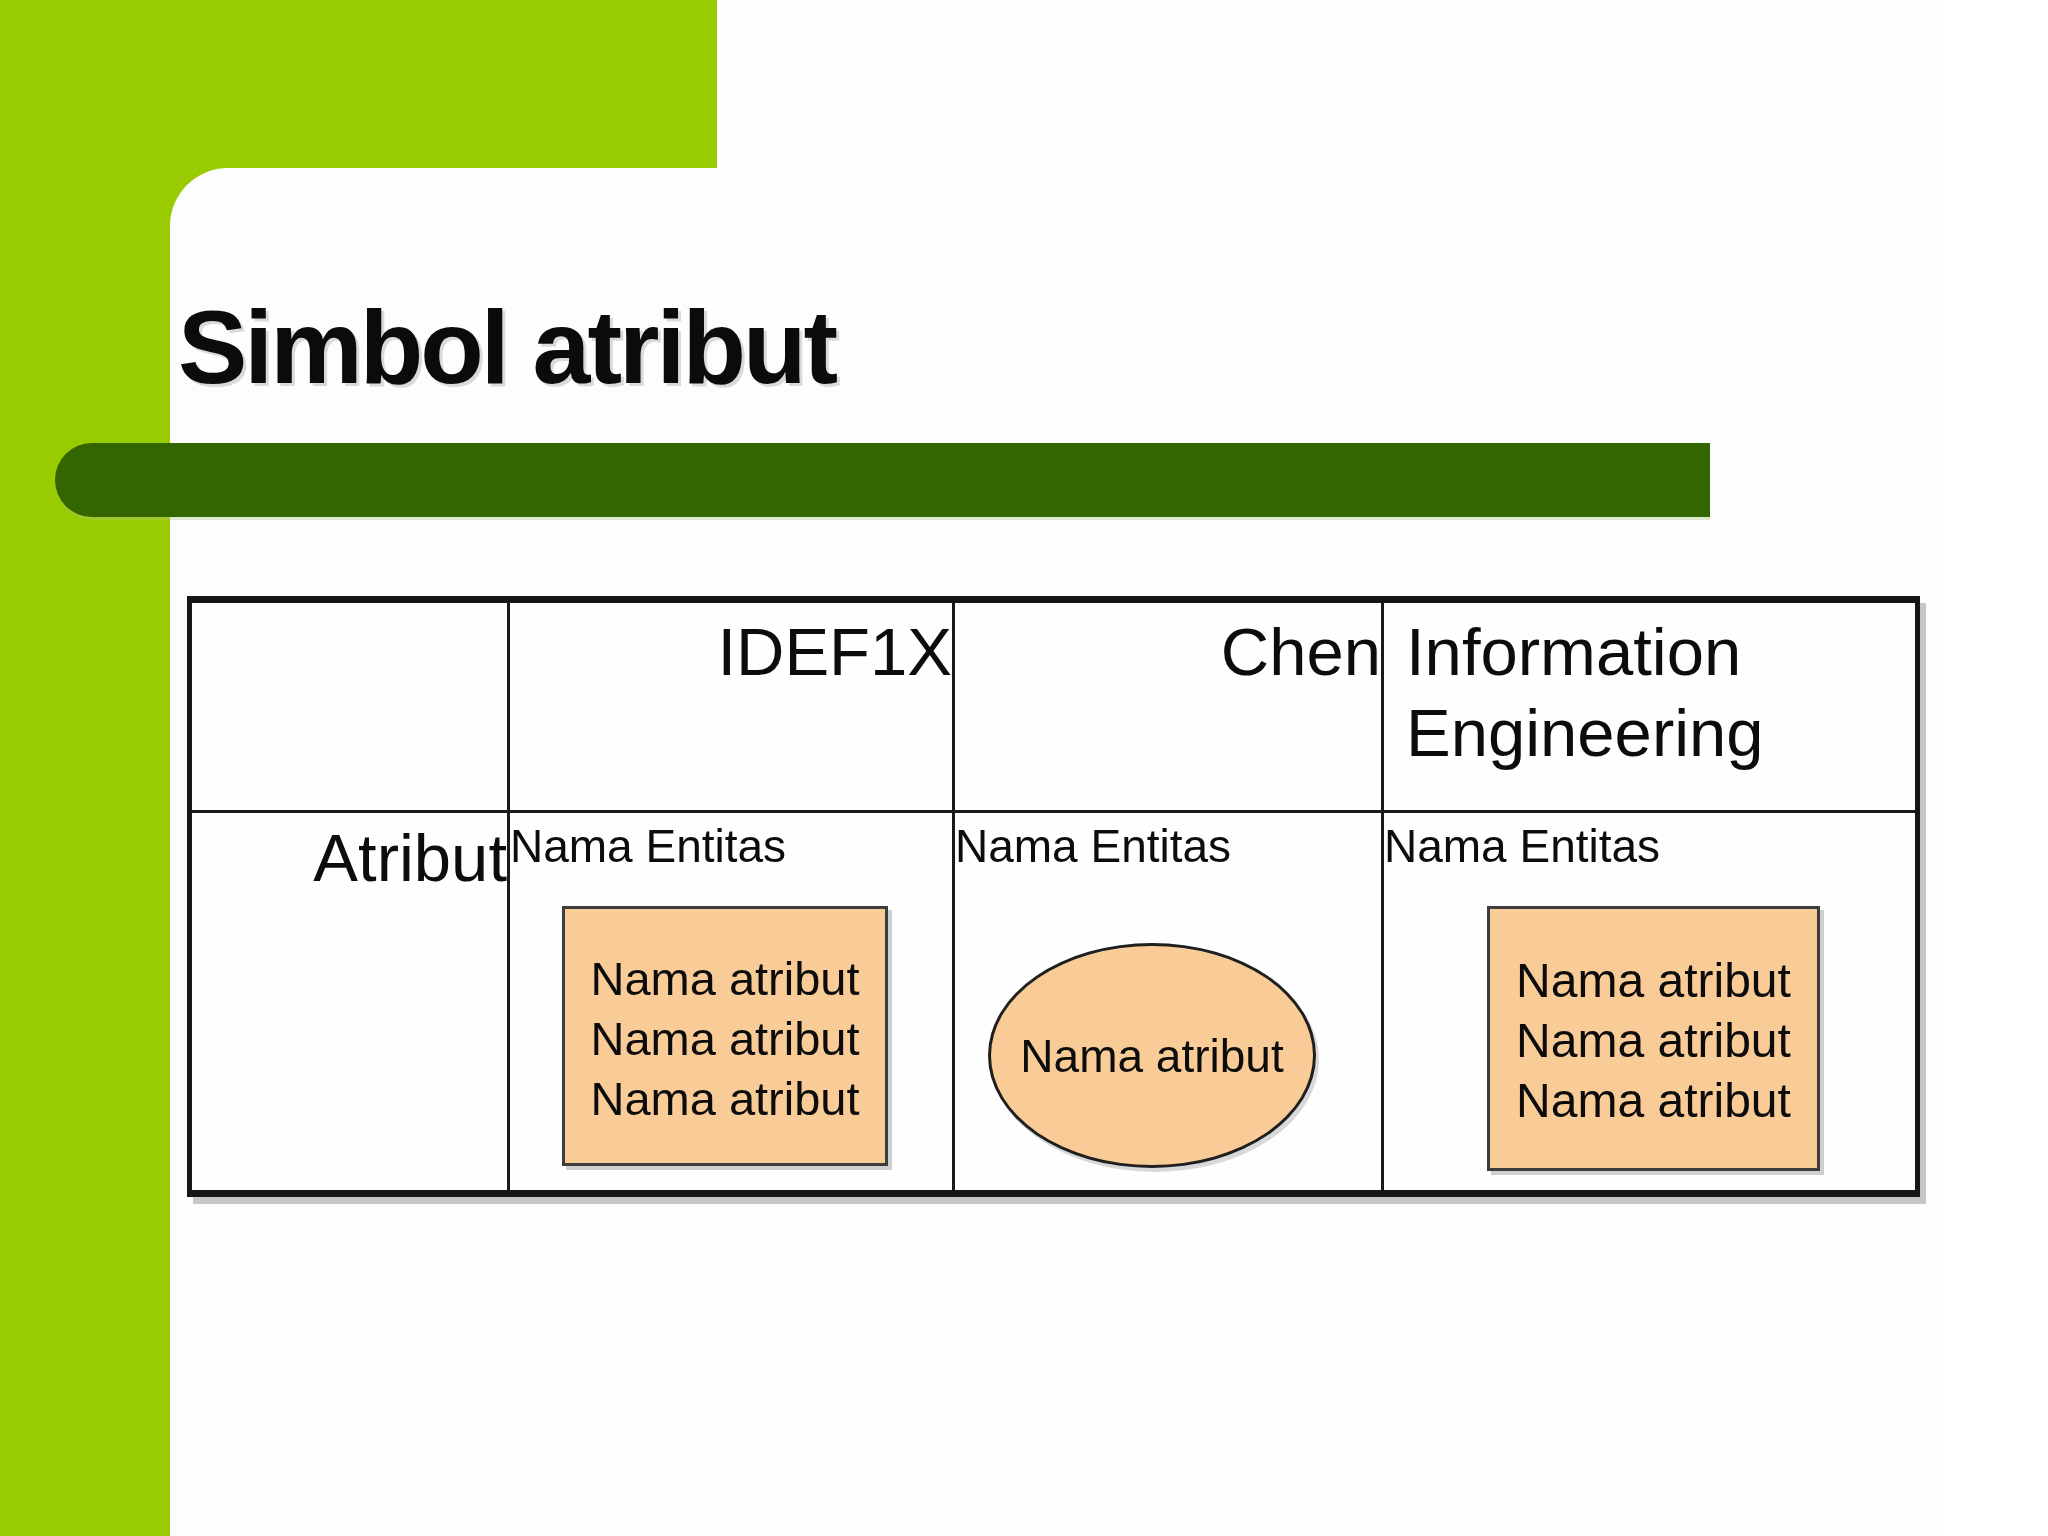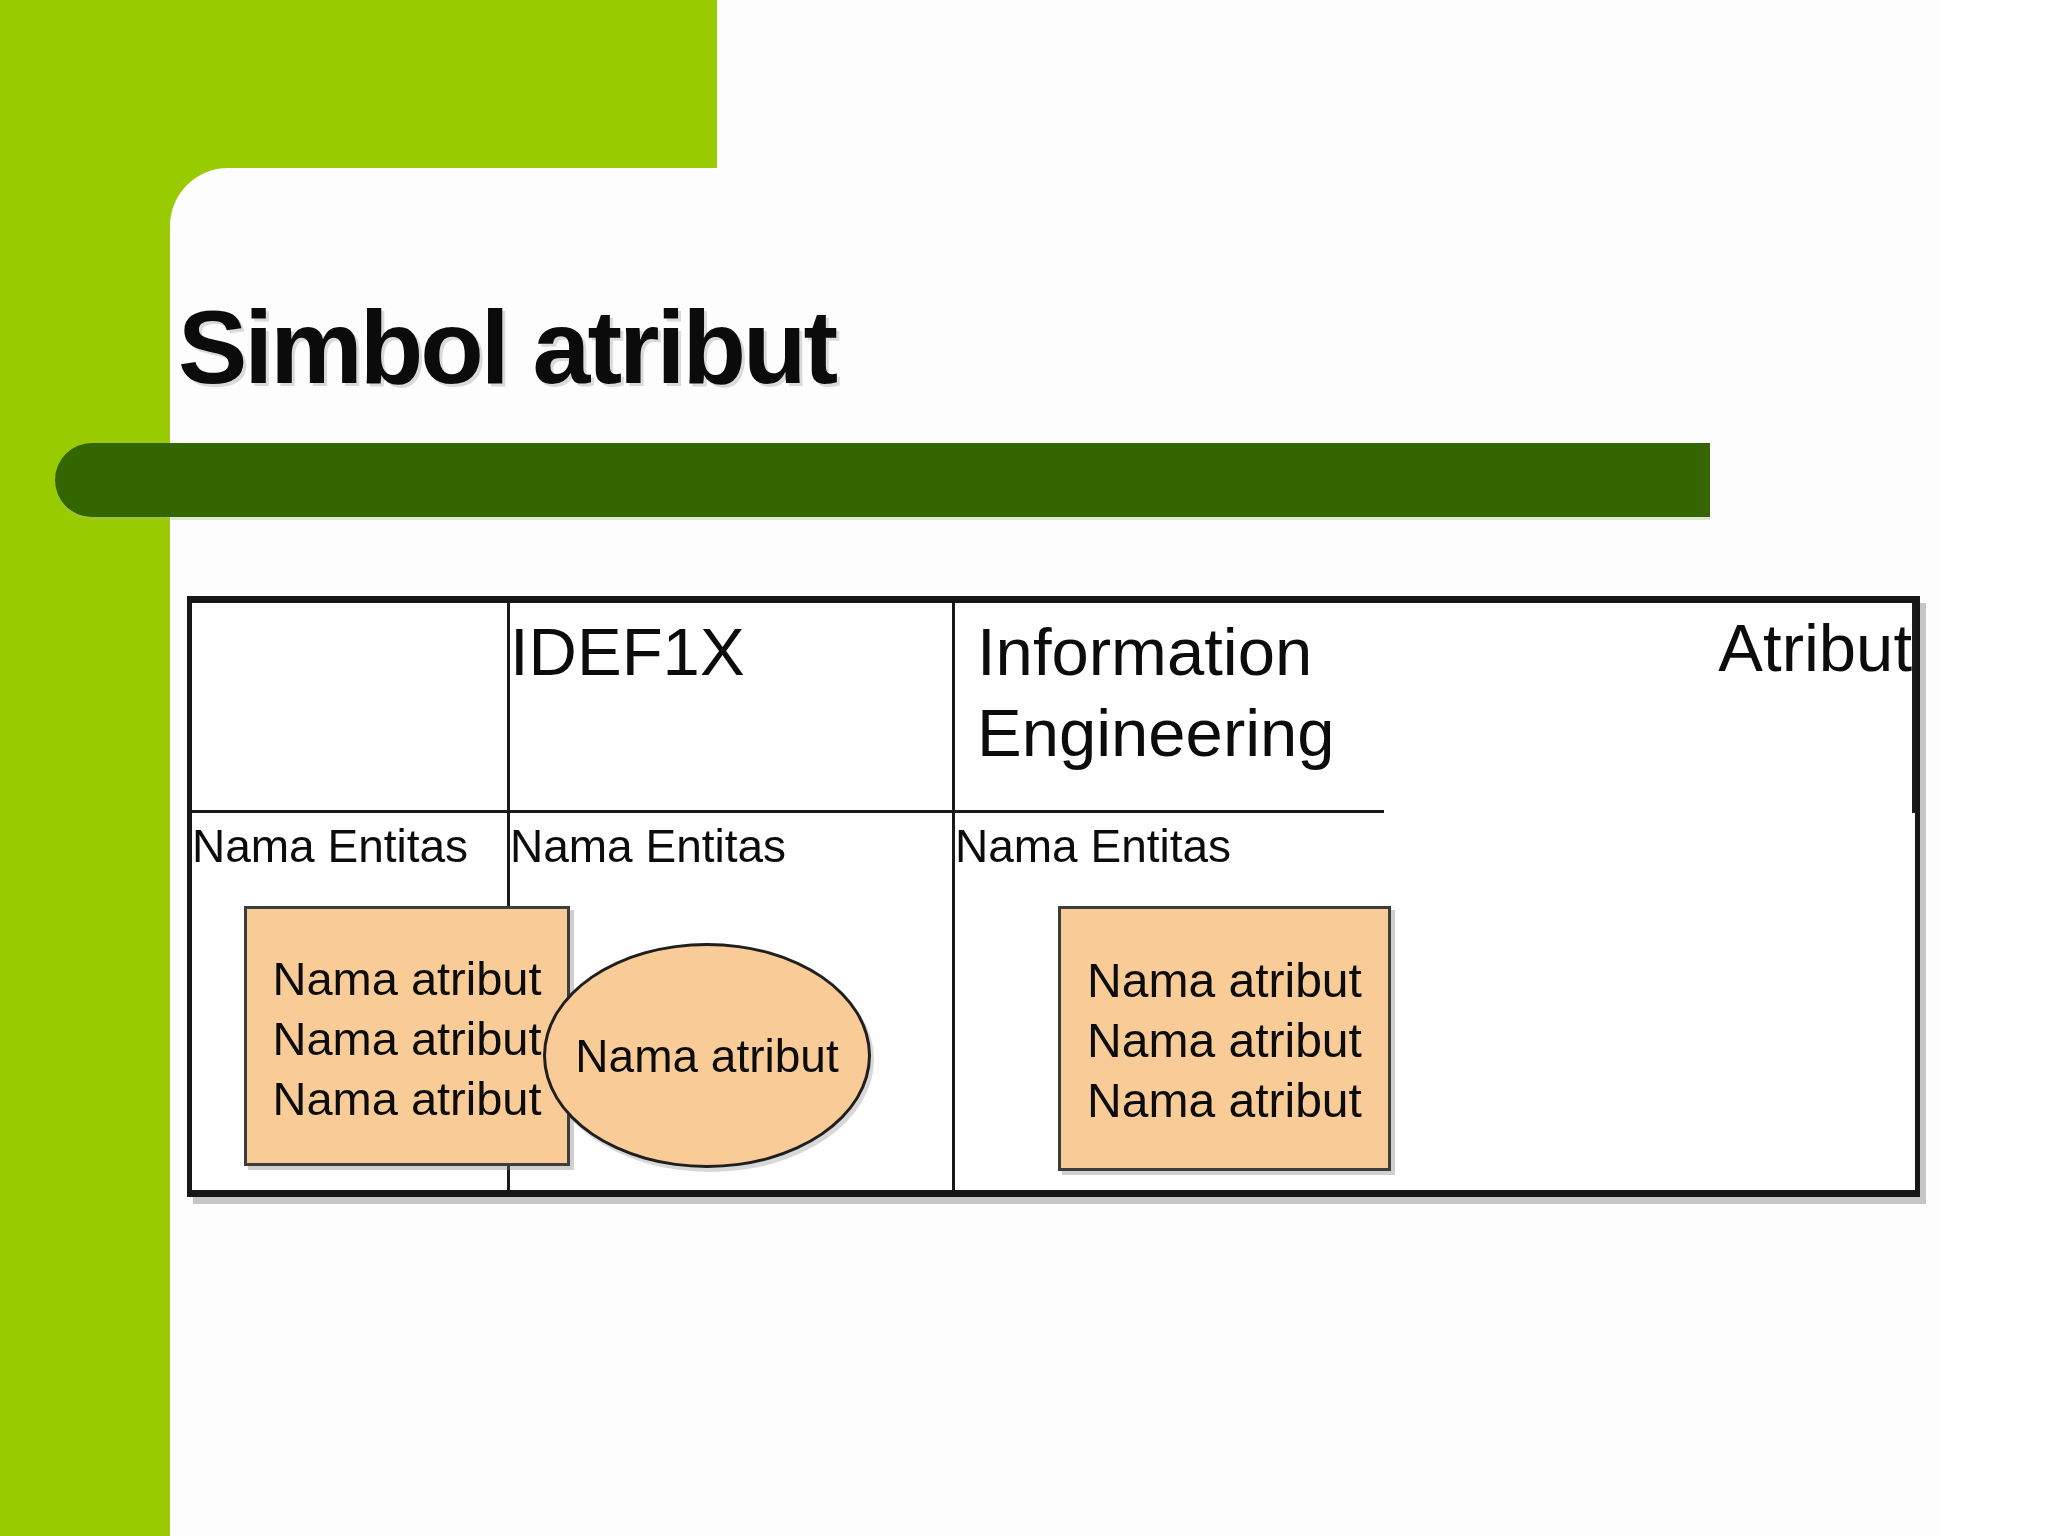--- a/index.html
+++ b/index.html
@@ -61,21 +61,21 @@
     position: relative;
     border-color: #1a1a1a;
     border-style: solid;
     border-width: 0;
   }
   .cell.b-right  { border-right-width: 3px; }
   .cell.b-bottom { border-bottom-width: 3px; }
   .hcell {
     font-size: 67px; color: #0c0c0c;
     padding-top: 8px;
-    text-align: left;
+    text-align: right;
     line-height: 1.21;
   }
   .hcell.left-align {
     text-align: left;
     padding-left: 22px;
   }
   .row-label {
     font-size: 67px; color: #0c0c0c;
     padding: 6px 0 0 10px;
     text-align: right;
@@ -121,20 +121,21 @@
   <div class="green-l"></div>
   <div class="content-panel"></div>
 
   <h1 class="title">Simbol atribut</h1>
   <div class="green-bar"></div>
 
   <div class="symbol-table">
 
     <div class="cell hcell b-right b-bottom"></div>
     <div class="cell hcell b-right b-bottom">IDEF1X</div>
+    <div class="cell hcell b-right b-bottom">Chen</div>
     <div class="cell hcell left-align b-bottom">Information Engineering</div>
 
     <div class="cell row-label b-right">Atribut</div>
 
     <div class="cell b-right">
       <div class="entity-label">Nama Entitas</div>
       <div class="attr-rect idef1x">
         <span class="attr-line">Nama atribut</span>
         <span class="attr-line">Nama atribut</span>
         <span class="attr-line">Nama atribut</span>

